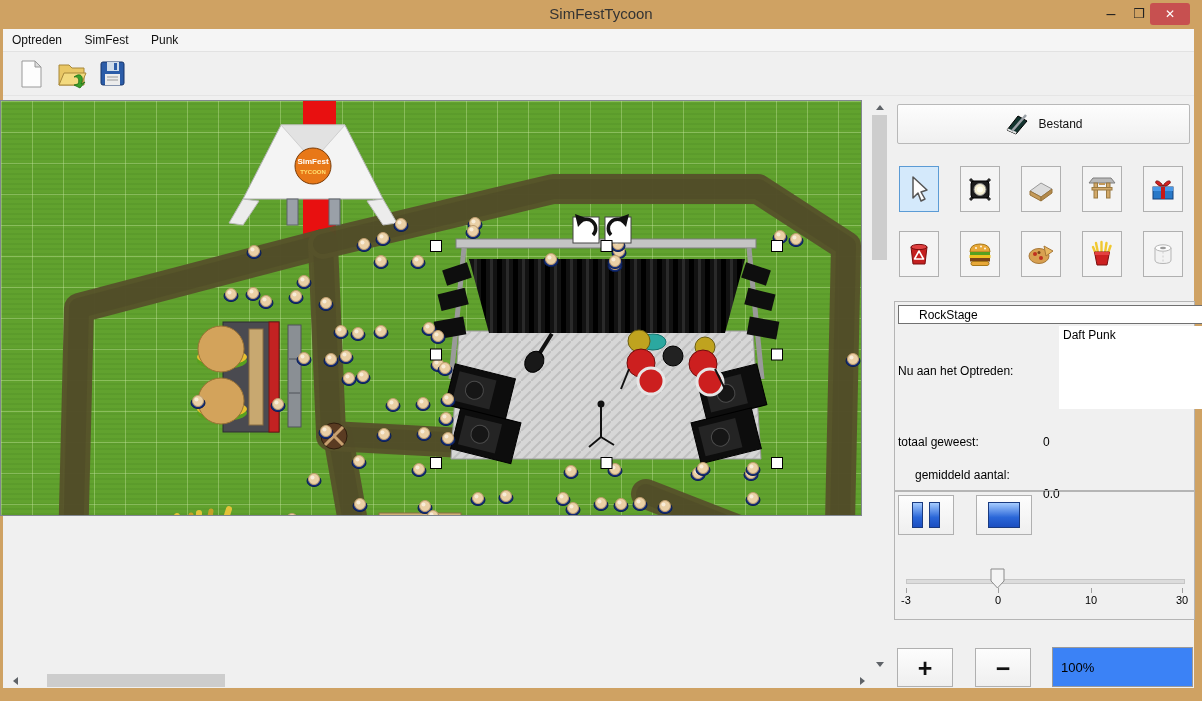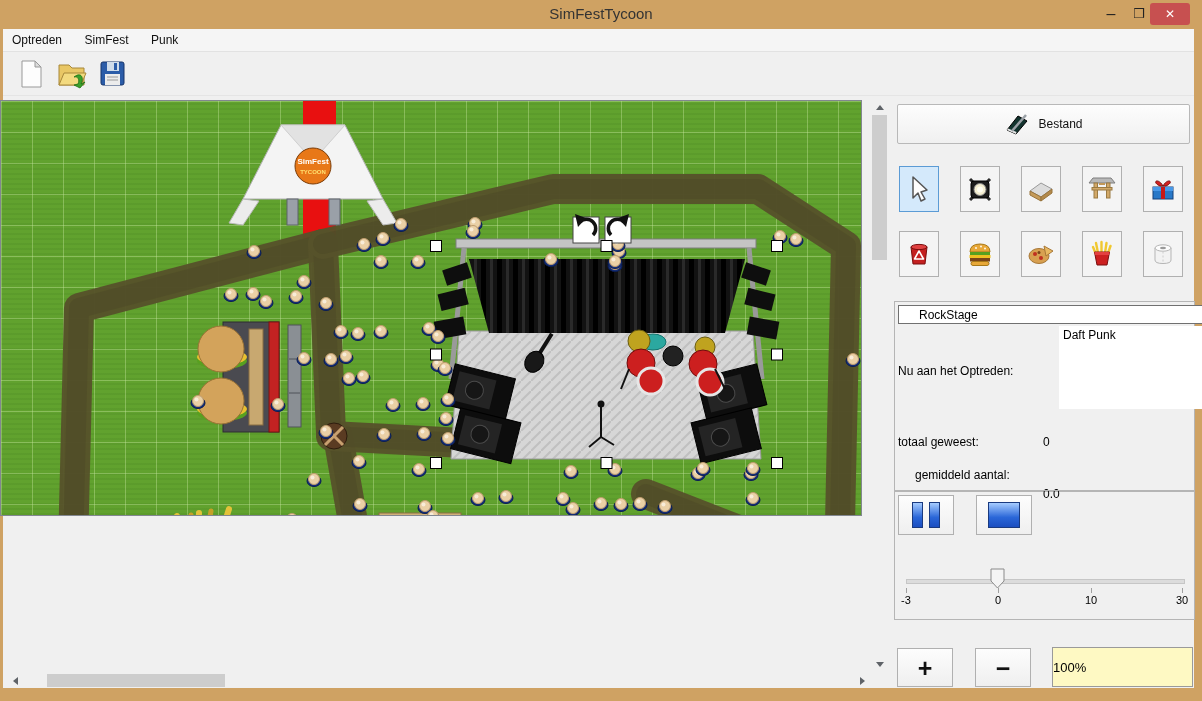--- a/index.html
+++ b/index.html
@@ -54,21 +54,21 @@
   .transport-box{position:absolute;left:1px;top:394px;width:299px;height:128px;border:1px solid #b5b5b5;}
   .play-btn{position:absolute;top:4px;width:56px;height:40px;background:linear-gradient(#fdfdfd,#efefef);border:1px solid #b0b0b0;display:flex;align-items:center;justify-content:center;gap:6px;}
   .bar{width:9px;height:24px;background:linear-gradient(#a6ccff,#2a66d8 60%,#1c4ec0);border:1px solid #1a3a80;}
   .sq{width:30px;height:24px;background:linear-gradient(#a6ccff,#2a66d8 60%,#1c4ec0);border:1px solid #1a3a80;}
   .time-box{position:absolute;left:159px;top:3px;width:137px;height:42px;background:#fff;border:1px solid #9a9a9a;font-size:14px;line-height:42px;padding-left:8px;box-sizing:border-box;color:#000;}
   .sl-track{position:absolute;left:11px;top:88px;width:277px;height:3px;background:#dcdcdc;border:1px solid #c6c6c6;}
   .sl-thumb{position:absolute;left:95px;top:77px;}
   .sl-tick{position:absolute;top:97px;width:1px;height:5px;background:#a0a0a0;}
   .sl-label{position:absolute;top:103px;font-size:11px;color:#000;transform:translateX(-50%);}
   .zoom-btn{position:absolute;top:552px;width:56px;height:39px;background:linear-gradient(#fdfdfd,#efefef);border:1px solid #b0b0b0;font-size:25px;font-weight:bold;color:#111;text-align:center;line-height:36px;}
-  .zoom-box{position:absolute;left:159px;top:551px;width:141px;height:40px;background:#fef9c3;border:1px solid #9a9a9a;font-size:13px;line-height:40px;box-sizing:border-box;}
+  .zoom-box{position:absolute;left:159px;top:551px;width:141px;height:40px;background:#3b82f6;border:1px solid #9a9a9a;font-size:13px;line-height:40px;padding-left:8px;box-sizing:border-box;}
 </style>
 </head>
 <body>
 
 <div class="abs titlebar"></div>
 <div class="abs sf-logo">SF</div>
 <div class="abs win-title">SimFestTycoon</div>
 <div class="abs win-min">–</div>
 <div class="abs win-max">❒</div>
 <div class="abs win-close">✕</div>

